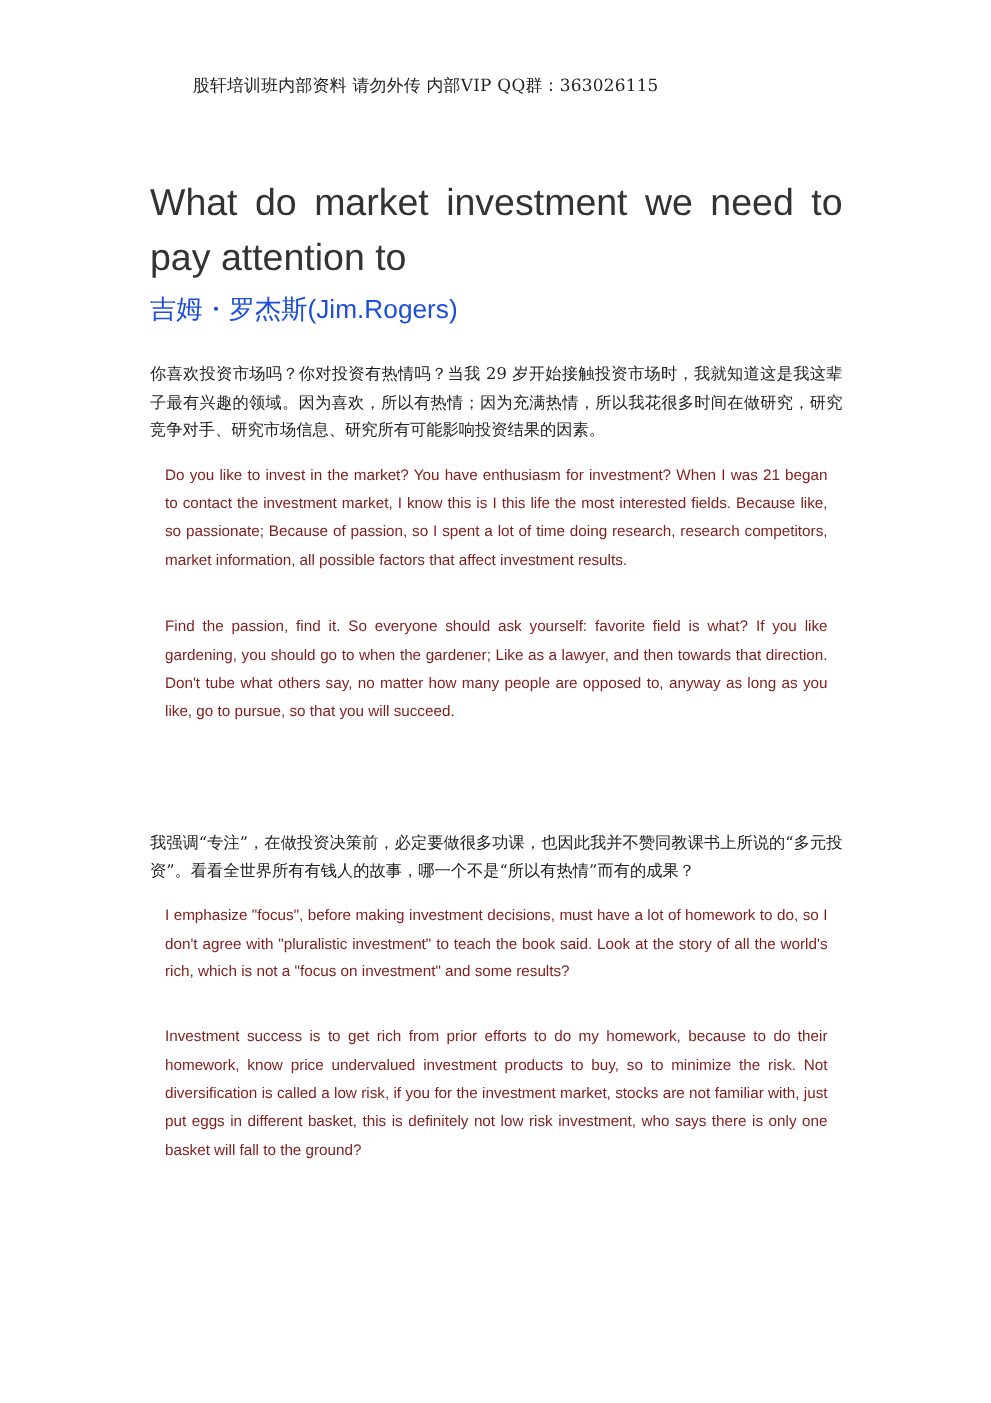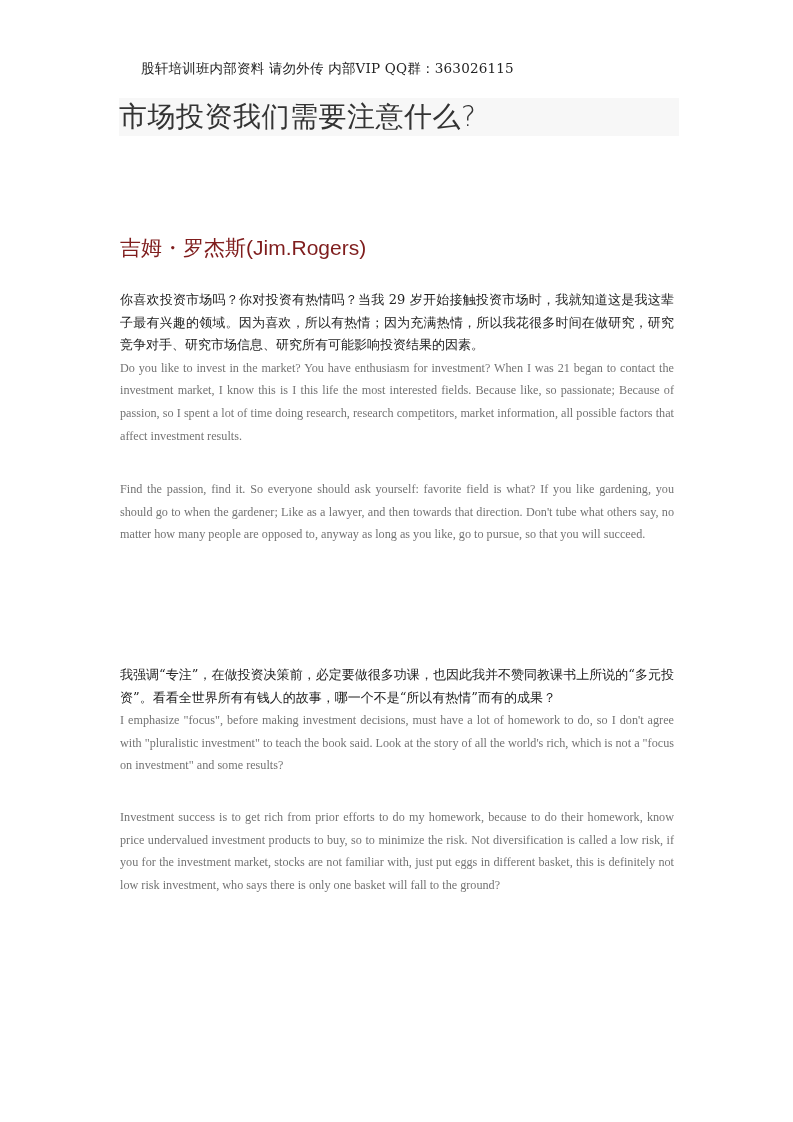--- a/index.html
+++ b/index.html
@@ -1,54 +1,54 @@
 <!DOCTYPE html>
 <html><head>
   <meta charset="utf-8">
   <style>
     html, body { margin: 0; padding: 0; background: #ffffff; }
     body { width: 793px; height: 1122px; position: relative; overflow: hidden; color: #1a1a1a; }
     .page { position: absolute; left: 0; top: 0; width: 793px; height: 1122px; }
     .header-note {
-      position: absolute; left: 0; top: 60px; width: 655px; text-align: center;
+      position: absolute; left: 13px; top: 60px; width: 655px; text-align: center;
       font-family: "DejaVu Serif", "Liberation Serif", serif; font-size: 13.5px; color: #222;
       letter-spacing: 0.2px;
     }
     .title-cn {
       position: absolute; left: 119px; top: 98px; width: 560px; height: 38px;
       background: #f7f7f7;
       font-family: "DejaVu Sans", "Liberation Sans", sans-serif; font-size: 28px; font-weight: 300;
       line-height: 38px; color: #333; letter-spacing: 0.5px;
     }
     .title-en {
       position: absolute; left: 120px; top: 141px; width: 554px;
       font-family: "Liberation Sans", sans-serif; font-size: 30px; line-height: 44px; color: #333;
       text-align: justify; text-align-last: left;
     }
     .author {
       position: absolute; left: 120px; top: 232px; width: 554px;
-      font-family: "Liberation Sans", sans-serif; font-size: 21px; line-height: 32px; color: #7f1d1d;
+      font-family: "Liberation Sans", sans-serif; font-size: 21px; line-height: 32px; color: #1d4ed8;
     }
     .section { position: absolute; left: 120px; width: 554px; }
     .cn {
       font-family: "DejaVu Serif", "Liberation Serif", serif; font-size: 13px; line-height: 22.5px;
       color: #222; text-align: justify; margin: 0;
     }
     .en {
-      font-family: Liberation Serif, serif; font-size: 12.2px; line-height: 22.7px;
-      color: #737373; text-align: justify; margin: 0;
+      font-family: Liberation Sans, sans-serif; font-size: 12.2px; line-height: 22.7px;
+      color: #7f1d1d; text-align: justify; margin: 12px;
     }
   </style>
 </head>
 <body>
 
 <div class="page">
   <div class="header-note">股轩培训班内部资料 请勿外传 内部VIP QQ群：363026115</div>
 
-  <div class="title-cn">市场投资我们需要注意什么?</div>
+  <div class="title-en">What do market investment we need to pay attention to</div>
   <div class="author">吉姆・罗杰斯(Jim.Rogers)</div>
 
   <div class="section" style="top:289px;">
     <p class="cn">你喜欢投资市场吗？你对投资有热情吗？当我 29 岁开始接触投资市场时，我就知道这是我这辈子最有兴趣的领域。因为喜欢，所以有热情；因为充满热情，所以我花很多时间在做研究，研究竞争对手、研究市场信息、研究所有可能影响投资结果的因素。</p>
     <p class="en">Do you like to invest in the market? You have enthusiasm for investment? When I was 21 began to contact the investment market, I know this is I this life the most interested fields. Because like, so passionate; Because of passion, so I spent a lot of time doing research, research competitors, market information, all possible factors that affect investment results.</p>
   </div>
 
   <div class="section" style="top:478px;">
     <p class="en">Find the passion, find it. So everyone should ask yourself: favorite field is what? If you like gardening, you should go to when the gardener; Like as a lawyer, and then towards that direction. Don't tube what others say, no matter how many people are opposed to, anyway as long as you like, go to pursue, so that you will succeed.</p>
   </div>

